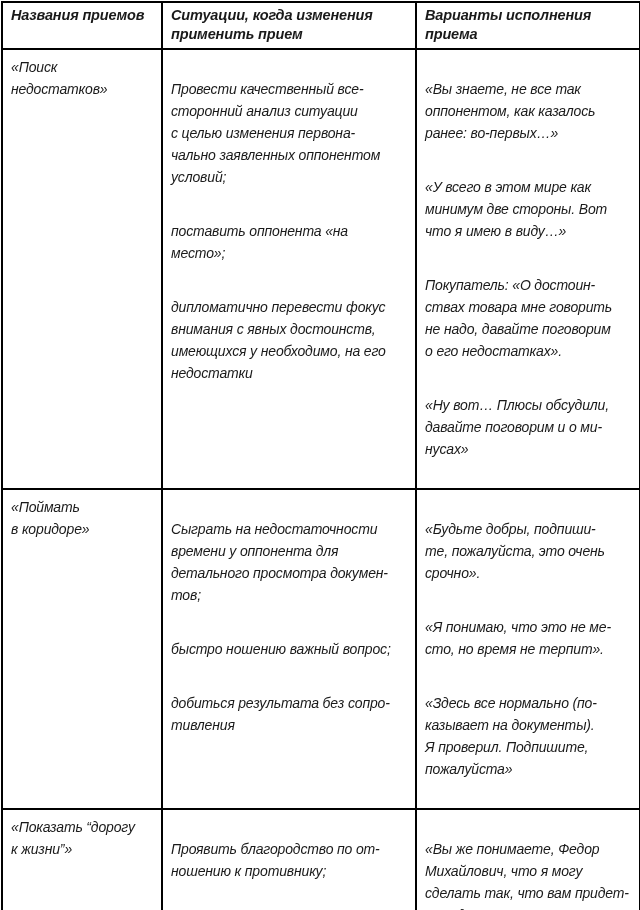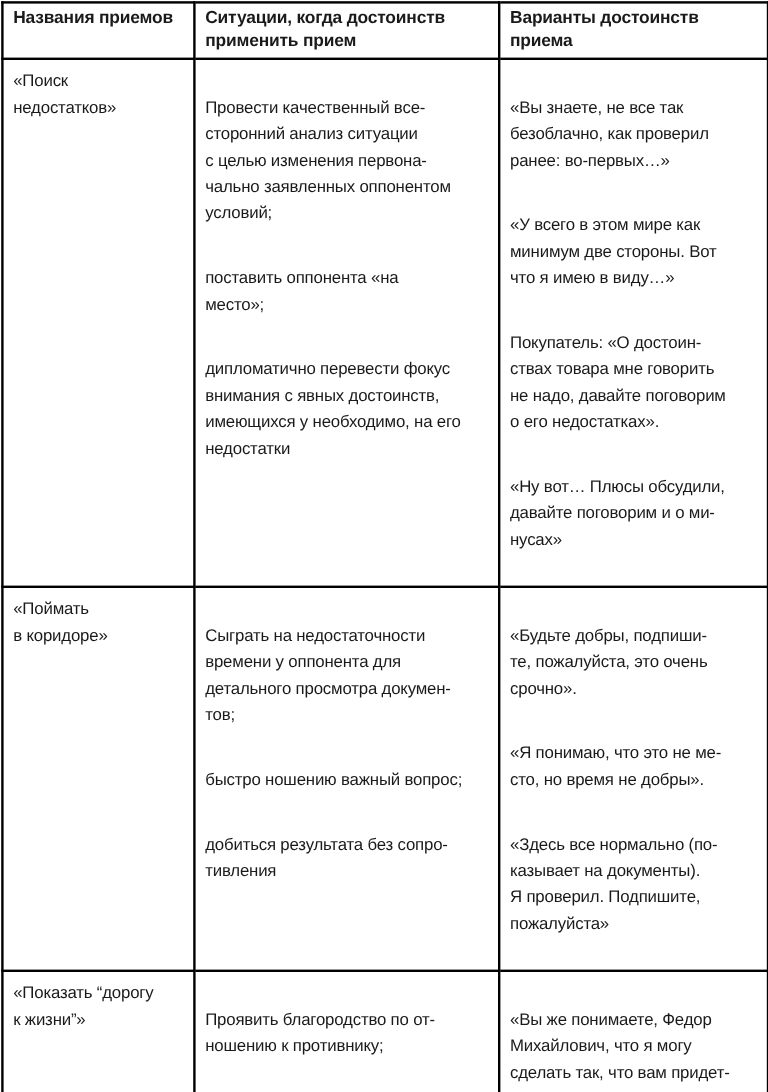--- a/index.html
+++ b/index.html
@@ -15,20 +15,21 @@
     color: #1a1a1a;
     letter-spacing: -0.15px;
   }
   .page {
     width: 640px;
     height: 910px;
     overflow: hidden;
     background: #ffffff;
     box-sizing: border-box;
     padding: 1px;
+    font-style: italic;
   }
   table.techniques {
     width: 638px;
     border-collapse: collapse;
     table-layout: fixed;
   }
   table.techniques th,
   table.techniques td {
     border: 2px solid #000000;
     vertical-align: top;
@@ -74,23 +75,23 @@
 <div class="page">
   <table class="techniques">
     <colgroup>
       <col class="c-names">
       <col class="c-sit">
       <col class="c-var">
     </colgroup>
     <thead>
       <tr class="r-header">
         <th>Названия приемов</th>
-        <th>Ситуации, когда достоинств
+        <th>Ситуации, когда изменения
 применить прием</th>
-        <th>Варианты достоинств
+        <th>Варианты исполнения
 приема</th>
       </tr>
     </thead>
     <tbody>
       <tr class="r0">
         <td class="cell name-cell">«Поиск
 недостатков»</td>
         <td class="cell">
           <p class="para">Провести качественный все-
 сторонний анализ ситуации
@@ -99,21 +100,21 @@
 условий;</p>
           <p class="para">поставить оппонента «на
 место»;</p>
           <p class="para">дипломатично перевести фокус
 внимания с явных достоинств,
 имеющихся у необходимо, на его
 недостатки</p>
         </td>
         <td class="cell">
           <p class="para">«Вы знаете, не все так
-безоблачно, как проверил
+оппонентом, как казалось
 ранее: во-первых…»</p>
           <p class="para">«У всего в этом мире как
 минимум две стороны. Вот
 что я имею в виду…»</p>
           <p class="para">Покупатель: «О достоин-
 ствах товара мне говорить
 не надо, давайте поговорим
 о его недостатках».</p>
           <p class="para">«Ну вот… Плюсы обсудили,
 давайте поговорим и о ми-
@@ -130,21 +131,21 @@
 тов;</p>
           <p class="para">быстро ношению важный вопрос;</p>
           <p class="para">добиться результата без сопро-
 тивления</p>
         </td>
         <td class="cell">
           <p class="para">«Будьте добры, подпиши-
 те, пожалуйста, это очень
 срочно».</p>
           <p class="para">«Я понимаю, что это не ме-
-сто, но время не добры».</p>
+сто, но время не терпит».</p>
           <p class="para">«Здесь все нормально (по-
 казывает на документы).
 Я проверил. Подпишите,
 пожалуйста»</p>
         </td>
       </tr>
       <tr class="r2">
         <td class="cell name-cell">«Показать “дорогу
 к жизни”»</td>
         <td class="cell">

